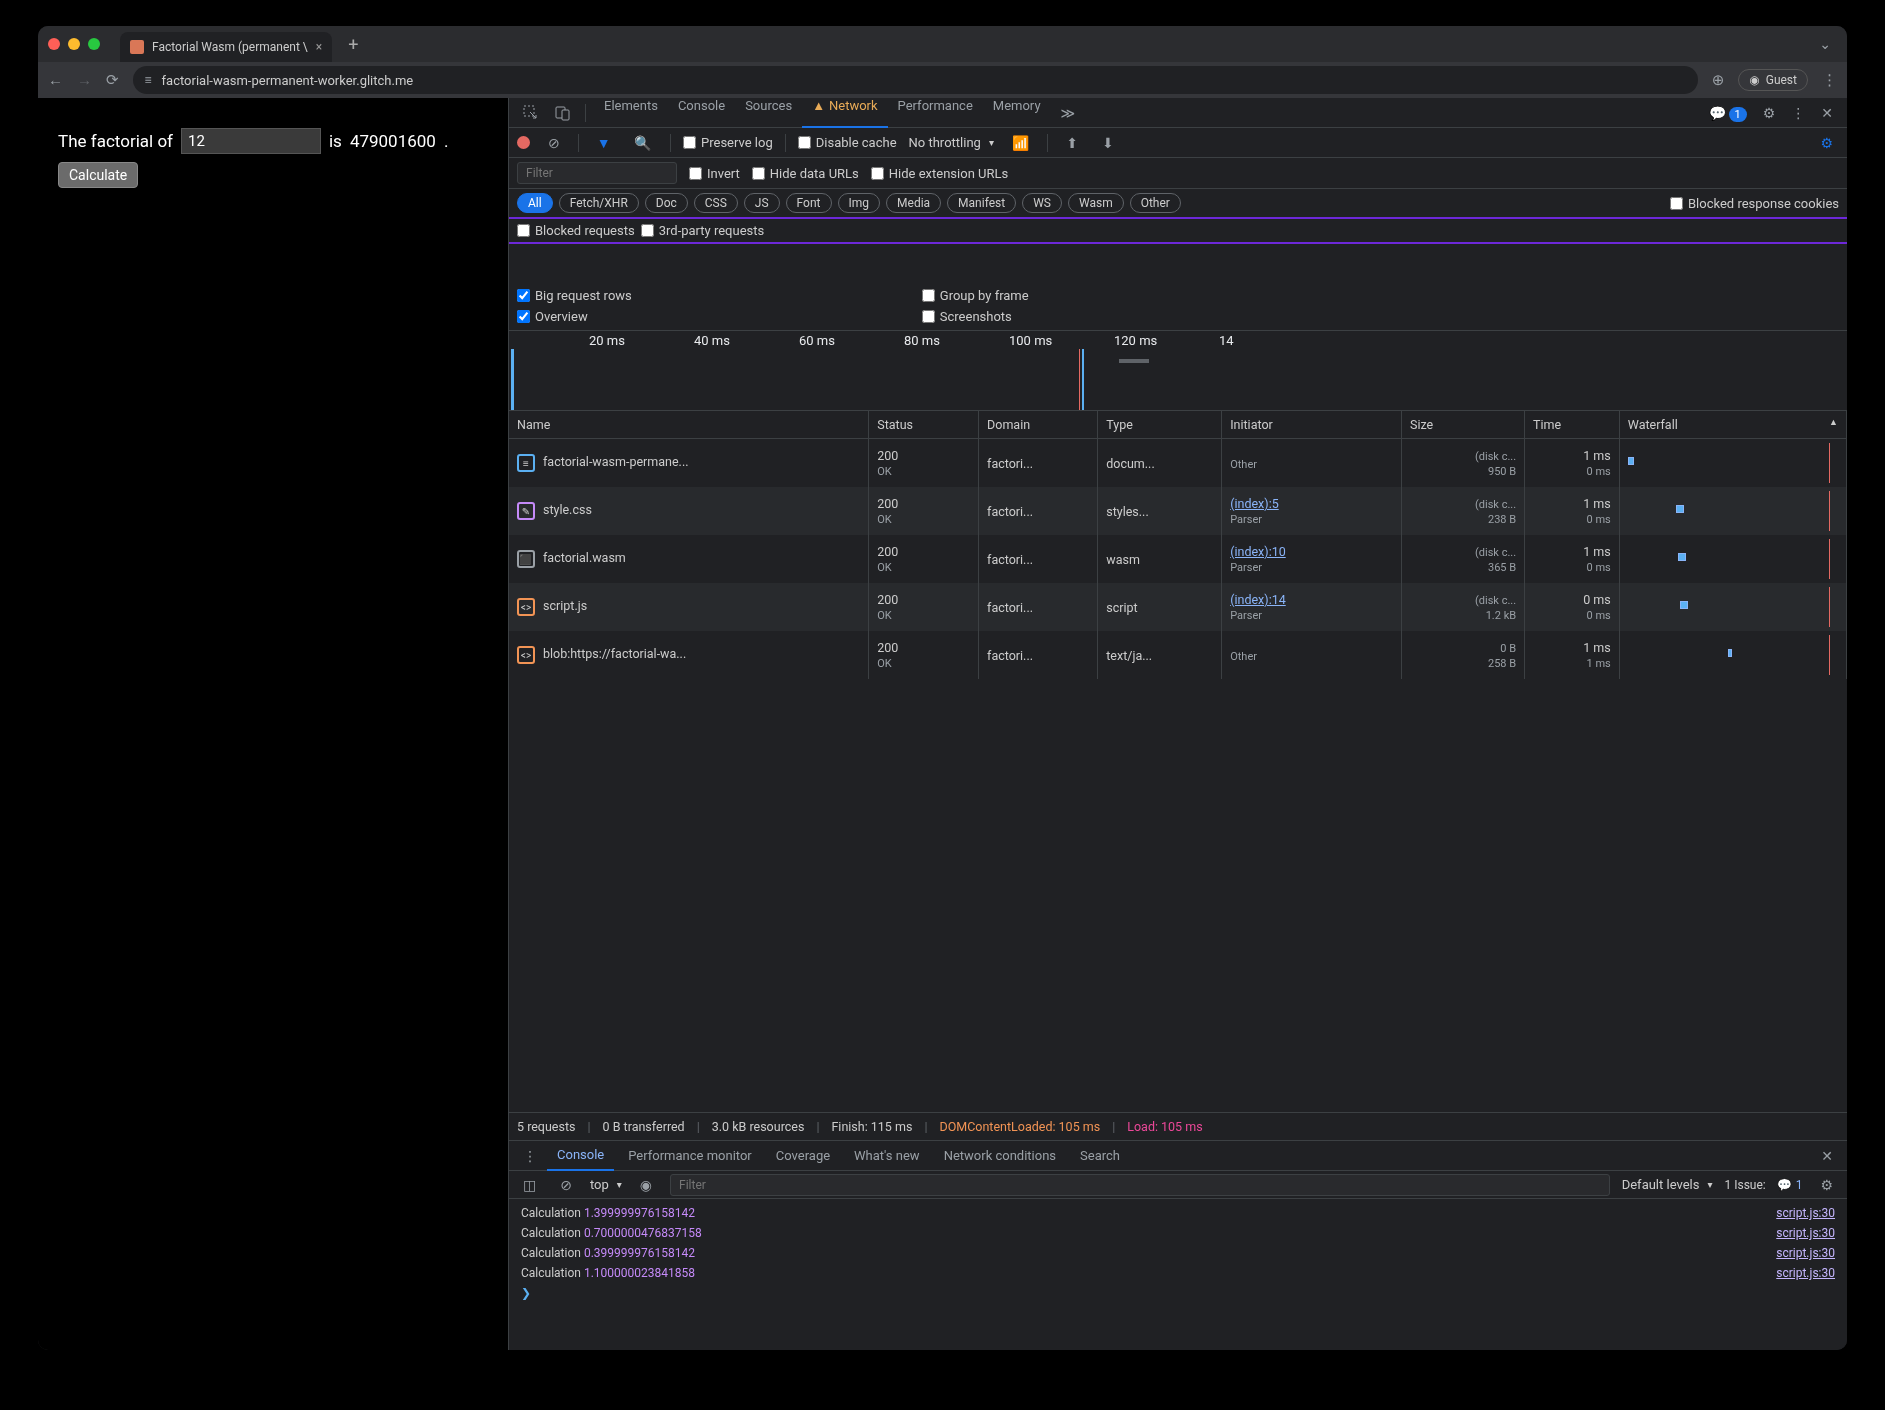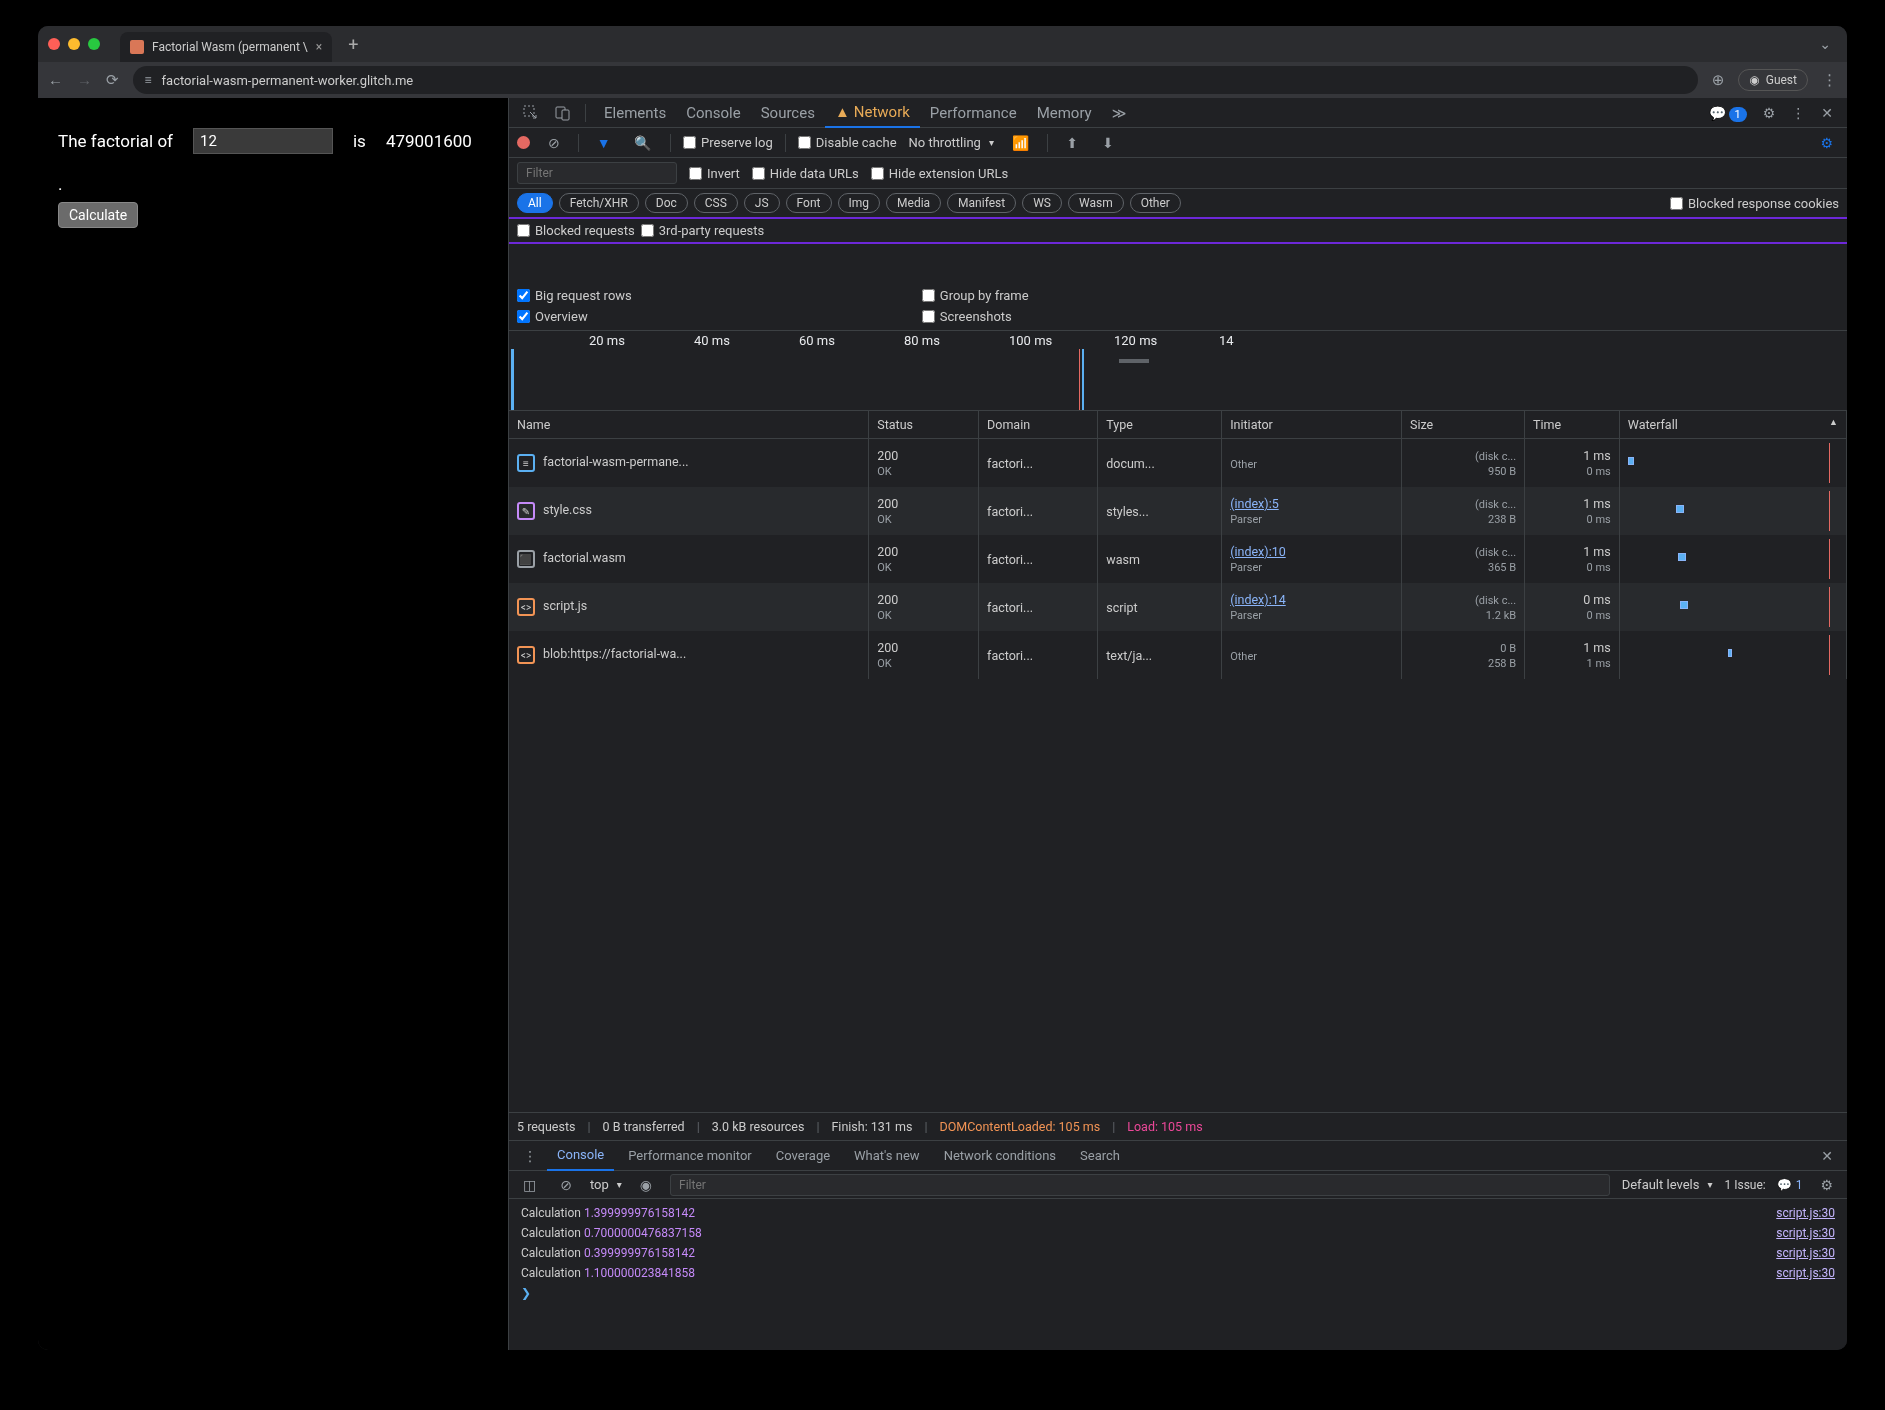--- a/index.html
+++ b/index.html
@@ -17,26 +17,26 @@
   .nav-icon{color:#9aa0a6;font-size:15px;cursor:pointer;}
   .nav-icon.disabled{opacity:.4;}
   .addr{flex:1;background:#202124;height:28px;border-radius:14px;display:flex;align-items:center;padding:0 12px;gap:10px;color:#ccc;font-size:13px;}
   .addr-icon{color:#9aa0a6;font-size:12px;}
   .right-icons{display:flex;align-items:center;gap:14px;}
   .guest{border:1px solid #555;border-radius:14px;padding:3px 10px;font-size:12px;color:#ccc;display:flex;align-items:center;gap:6px;}
   .content{flex:1;display:flex;overflow:hidden;}
   .page{width:470px;background:#000;padding:30px 20px;color:#fff;}
   .page h1{font-size:36px;font-weight:800;margin-bottom:18px;}
   .page h2{font-size:26px;font-weight:800;margin-bottom:22px;}
-  .page p{font-size:17px;margin-bottom:8px;display:flex;align-items:center;flex-wrap:wrap;gap:20px;}
+  .page p{font-size:17px;margin-bottom:8px;display:flex;align-items:center;flex-wrap:wrap;gap:8px;}
   .page input{background:#3a3a3a;border:1px solid #555;color:#fff;padding:3px 6px;width:140px;font-size:15px;}
   .page button{background:#6b6b6b;border:1px solid #888;color:#fff;padding:4px 10px;border-radius:4px;font-size:14px;cursor:pointer;}
   .devtools{flex:1;display:flex;flex-direction:column;background:#202124;border-left:1px solid #3c4043;}
   .dt-tabs{height:30px;display:flex;align-items:center;border-bottom:1px solid #3c4043;padding:0 8px;gap:4px;}
-  .dt-tab{padding:0 10px;height:30px;display:flex;align-items:center;color:#9aa0a6;font-size:15px;cursor:pointer;gap:4px;}
+  .dt-tab{padding:0 10px;height:30px;display:flex;align-items:flex-start;color:#9aa0a6;font-size:13px;cursor:pointer;gap:4px;}
   .dt-tab.active{color:#e8eaed;border-bottom:2px solid #1a73e8;}
   .dt-tab.warn{color:#e8ab57;}
   .dt-icon{color:#9aa0a6;font-size:14px;cursor:pointer;padding:0 6px;}
   .spacer{flex:1;}
   .badge{background:#1a73e8;color:#fff;border-radius:8px;padding:1px 6px;font-size:11px;margin-left:2px;}
   .net-toolbar{height:30px;display:flex;align-items:center;padding:0 8px;gap:12px;border-bottom:1px solid #3c4043;}
   .rec{width:13px;height:13px;border-radius:50%;background:#e46962;border:2px solid #e46962;}
   .checkbox{display:flex;align-items:center;gap:5px;color:#ccc;font-size:13px;}
   .checkbox input{width:13px;height:13px;}
   .sel{color:#ccc;font-size:13px;display:flex;align-items:center;gap:4px;}
@@ -388,21 +388,21 @@
         </table>
       </div>
 
       <div class="net-summary">
         <span>5 requests</span>
           <span class="sep">|</span>
         <span>0 B transferred</span>
           <span class="sep">|</span>
         <span>3.0 kB resources</span>
           <span class="sep">|</span>
-        <span>Finish: 131 ms</span>
+        <span>Finish: 115 ms</span>
           <span class="sep">|</span>
         <span class="orange">DOMContentLoaded: 105 ms</span>
           <span class="sep">|</span>
         <span class="blue">Load: 105 ms</span>
       </div>
 
       <div class="drawer">
         <div class="drawer-tabs" id="drawer-tabs">
           <span class="dt-icon">⋮</span>
         <div class="drawer-tab active">Console</div>

